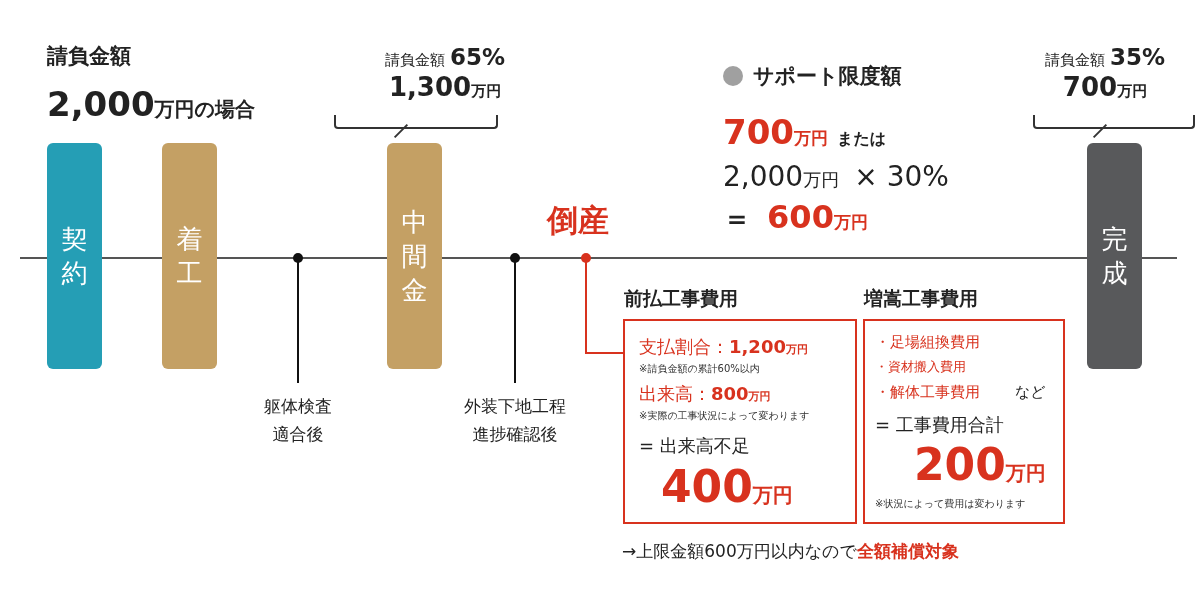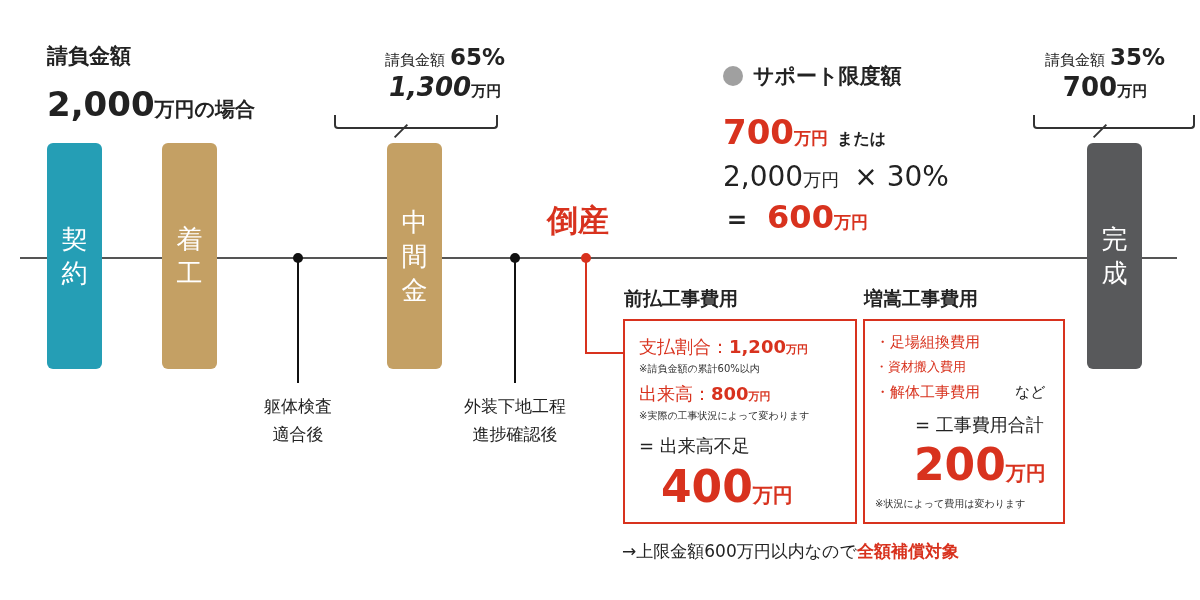--- a/index.html
+++ b/index.html
@@ -44,21 +44,21 @@
   <span>間</span>
   <span>金</span>
 </div>
 <div class="bar" style="left:1087px;top:143px;height:226px;background:#58595b;">
   <span>完</span>
   <span>成</span>
 </div>
 
 <div class="abs" style="left:330px;top:44px;width:230px;text-align:center;">
   <div><span style="font-size:15px;">請負金額</span> <span style="font-size:23px;font-weight:bold;">65%</span></div>
-  <div style="margin-top:2px;"><span style="font-size:26px;font-weight:bold;font-style:italic;">1,300</span><span style="font-size:15px;font-weight:bold;">万円</span></div>
+  <div style="margin-top:2px;"><span style="font-size:26px;font-weight:bold;">1,300</span><span style="font-size:15px;font-weight:bold;">万円</span></div>
 </div>
 <div class="bracket" style="left:334px;top:115px;width:160px;"></div>
 <div class="tick" style="left:400px;top:122px;"></div>
 
 <div class="abs" style="left:1020px;top:44px;width:170px;text-align:center;">
   <div><span style="font-size:15px;">請負金額</span> <span style="font-size:23px;font-weight:bold;">35%</span></div>
   <div style="margin-top:2px;"><span style="font-size:26px;font-weight:bold;">700</span><span style="font-size:15px;font-weight:bold;">万円</span></div>
 </div>
 <div class="bracket" style="left:1033px;top:115px;width:158px;"></div>
 <div class="tick" style="left:1099px;top:122px;"></div>
@@ -114,21 +114,21 @@
     <span class="red" style="font-size:44px;font-weight:bold;">400</span><span class="red" style="font-size:20px;font-weight:bold;">万円</span>
   </div>
 </div>
 
 <div class="abs" style="left:864px;top:286px;font-size:19px;font-weight:bold;">増嵩工事費用</div>
 <div class="box" style="left:863px;top:319px;width:198px;height:201px;">
   <div class="red" style="position:absolute;left:10px;top:12px;font-size:15px;">・足場組換費用</div>
   <div class="red" style="position:absolute;left:10px;top:37px;font-size:13px;">・資材搬入費用</div>
   <div class="red" style="position:absolute;left:10px;top:62px;font-size:15px;">・解体工事費用</div>
   <div style="position:absolute;left:150px;top:62px;font-size:15px;">など</div>
-  <div style="position:absolute;left:10px;top:92px;font-size:18px;white-space:nowrap;margin-left:40px;">= 工事費用合計</div>
+  <div style="position:absolute;left:10px;top:92px;font-size:18px;white-space:nowrap;">= 工事費用合計</div>
   <div style="position:absolute;left:49px;top:118px;white-space:nowrap;">
     <span class="red" style="font-size:44px;font-weight:bold;">200</span><span class="red" style="font-size:20px;font-weight:bold;">万円</span>
   </div>
   <div class="small" style="position:absolute;left:10px;top:176px;font-size:10px;white-space:nowrap;">※状況によって費用は変わります</div>
 </div>
 
 <div class="abs" style="left:622px;top:540px;white-space:nowrap;">
   <span style="font-size:17px;">→上限金額600万円以内なので</span><span class="red" style="font-size:17px;font-weight:bold;">全額補償対象</span>
 </div>
 

